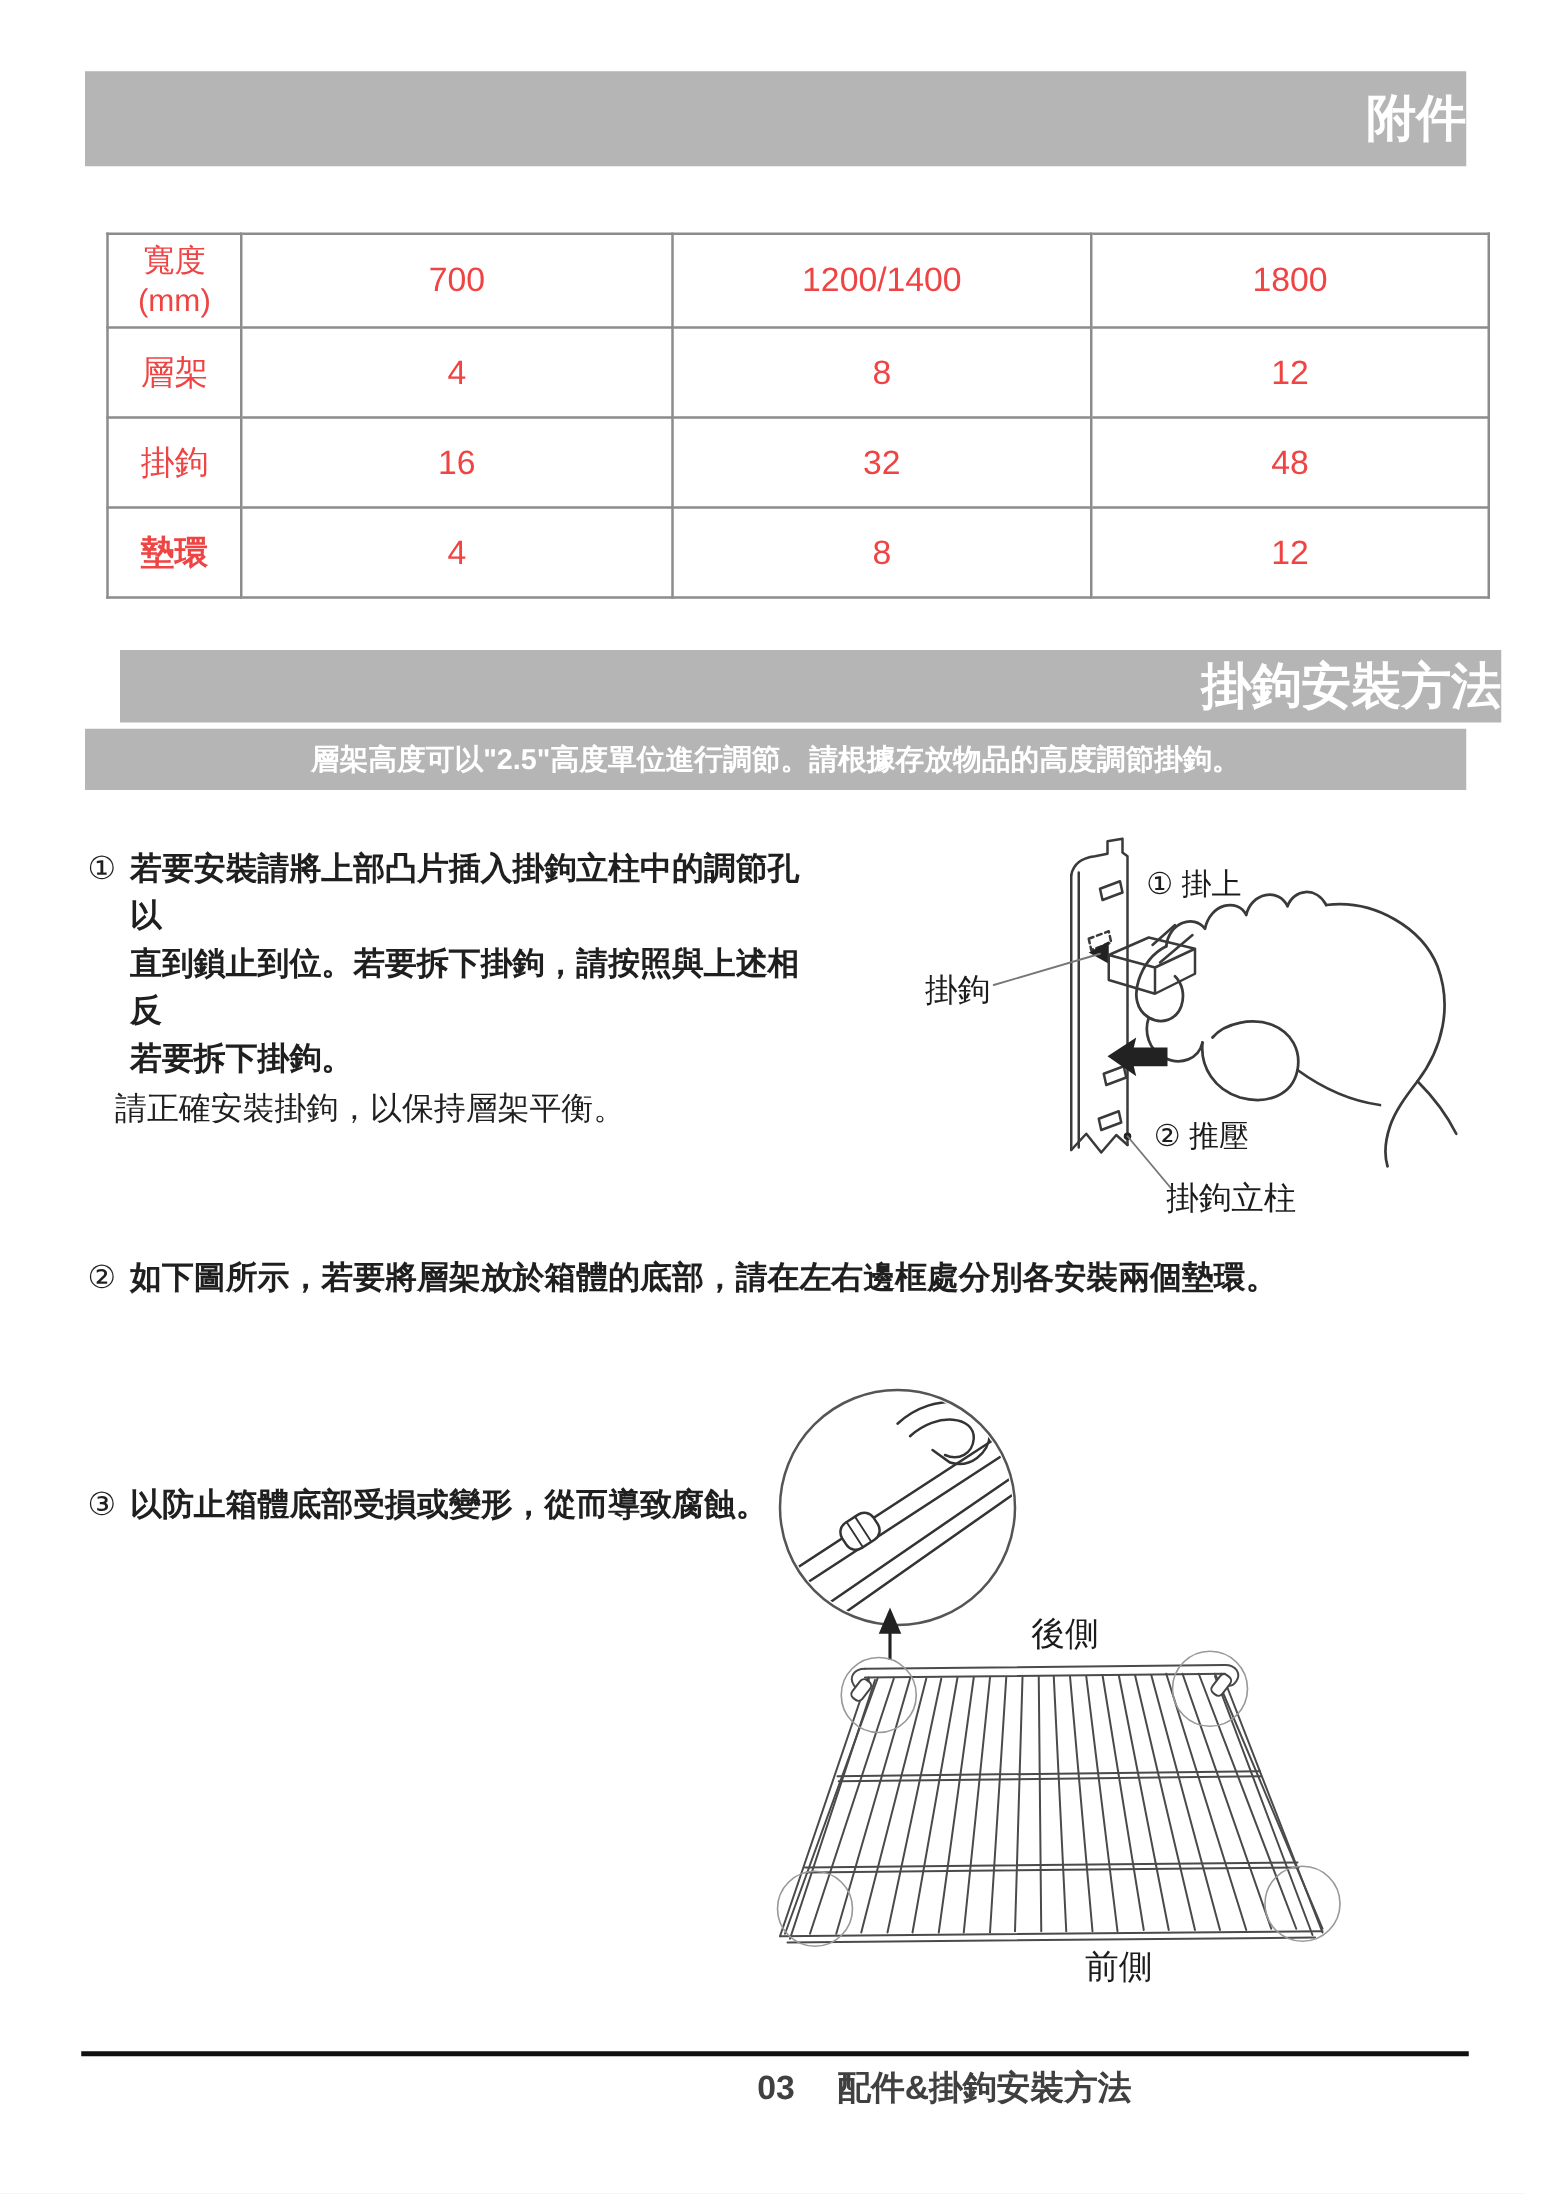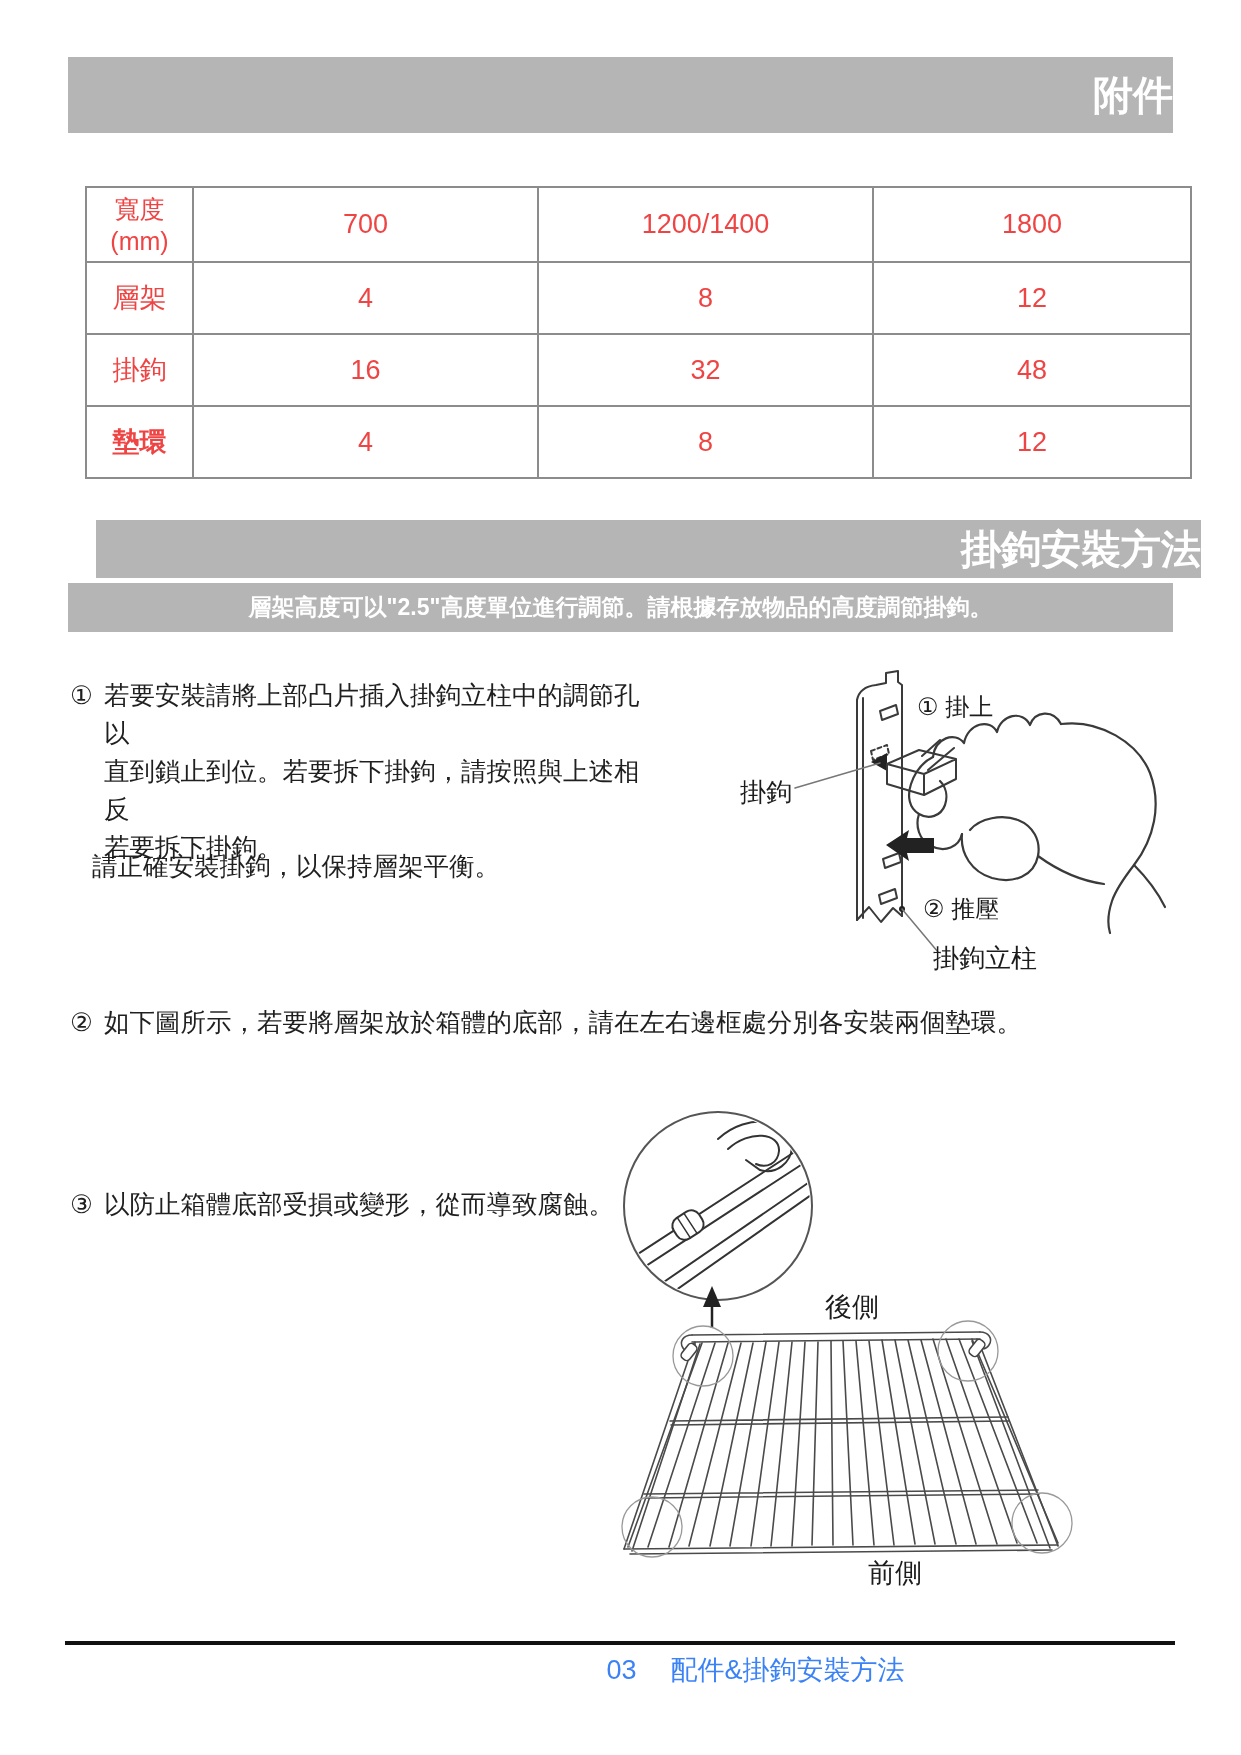--- a/index.html
+++ b/index.html
@@ -21,33 +21,33 @@
     position:absolute;left:85px;top:186px;width:1105px;height:291px;
     border-collapse:collapse;table-layout:fixed;font-size:27px;color:#ef4444;
   }
   table.acc td{border:2px solid #8c8c8c;text-align:center;vertical-align:middle;padding:0;}
   table.acc tr{height:72px;}
   table.acc tr.hdr{height:75px;}
   .hdr-label{font-size:25px;line-height:32px;}
   td.bold-label{font-weight:bold;}
   .step{position:absolute;display:flex;font-size:25.5px;color:#1f1f1f;}
   .step .marker{width:34px;flex:0 0 34px;}
-  .step .lines{flex:1;}
+  .step .lines{flex:1;font-weight:bold;}
   .step1{left:70px;top:676px;width:590px;line-height:38px;}
-  .note1{position:absolute;left:92px;top:849px;font-size:25.5px;color:#1f1f1f;}
+  .note1{position:absolute;left:92px;top:869px;font-size:25.5px;color:#1f1f1f;}
   .step2{left:70px;top:1004px;width:1110px;line-height:36px;}
   .step3{left:70px;top:1186px;width:560px;line-height:37px;}
   .fig{position:absolute;}
   .fig1{left:640px;top:612px;width:540px;height:370px;}
   .fig2{left:590px;top:1085px;width:520px;height:520px;}
   svg text{fill:#1c1c1c;font-family:"Liberation Sans","DejaVu Sans",sans-serif;}
   .footer-line{position:absolute;left:65px;top:1641px;width:1110px;height:4px;background:#111;}
   .footer-text{
     position:absolute;left:270px;top:1652px;width:971px;text-align:center;
-    font-size:27px;font-weight:normal;color:#3b82f6;
+    font-size:27px;font-weight:bold;color:#404040;
   }
   .footer-text .pgnum{margin-right:34px;}
 </style>
 </head>
 <body>
 
 <div class="page">
 
   <div class="banner banner1">
     <span>附件</span>

